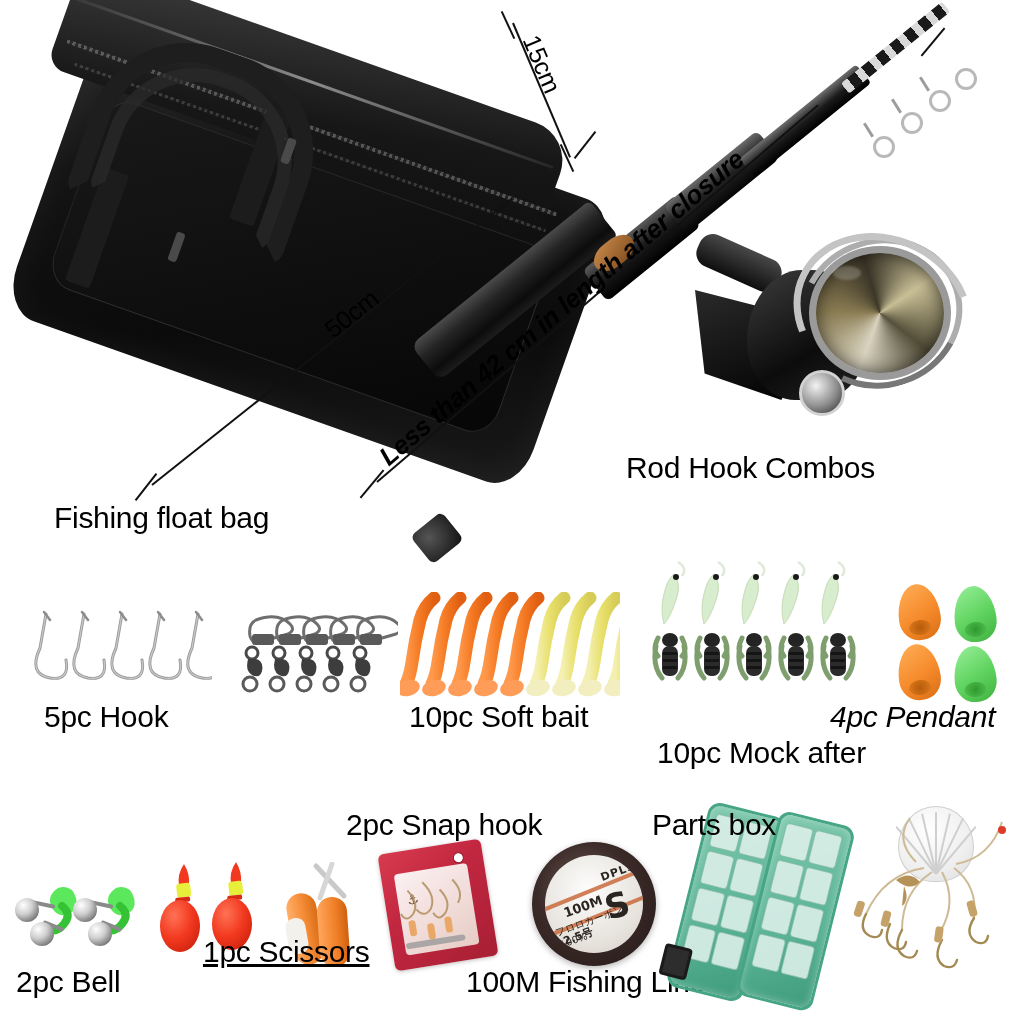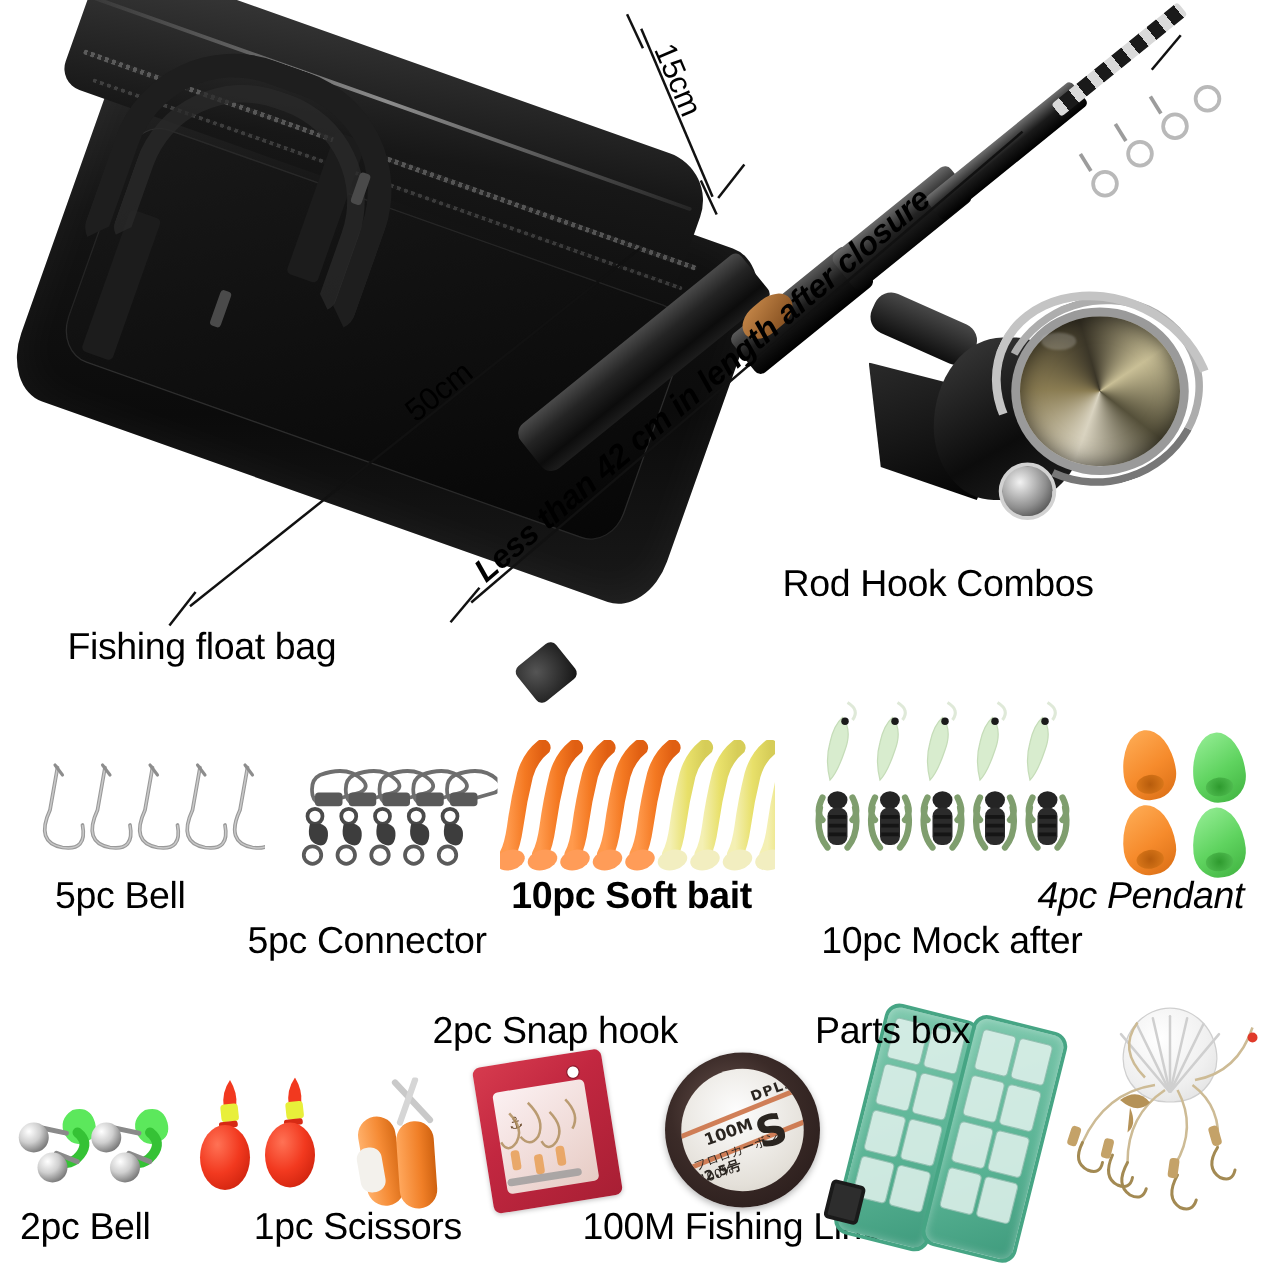--- a/index.html
+++ b/index.html
@@ -302,21 +302,21 @@
       </g>
       <g stroke="#8d8d8d" stroke-width="2.5" stroke-linecap="round">
         <path d="M22 4 l6 8"></path>
           <path d="M60 4 l6 8"></path>
           <path d="M98 4 l6 8"></path>
         <path d="M136 4 l6 8"></path>
           <path d="M174 4 l6 8"></path>
       </g>
     </svg>
   </div>
-  <div class="lbl lbl-lg" style="left:44px;top:702px;">5pc Bell</div>
+  <div class="lbl lbl-lg" style="left:44px;top:702px;">5pc Hook</div>
 
   <div style="position:absolute;left:238px;top:612px;width:160px;height:86px;">
     <svg width="160" height="86" viewBox="0 0 160 86">
       <g>
         <g transform="translate(0,0)">
           <path d="M18 8 q22 -8 34 4 q6 6 -2 10 l-28 8 q-8 2 -10 -6 q-2 -12 6 -16z" fill="none" stroke="#6e6e6e" stroke-width="3"></path>
           <rect x="14" y="22" width="22" height="11" rx="3" fill="#595959"></rect>
           <circle cx="14" cy="41" r="6" fill="none" stroke="#4a4a4a" stroke-width="3"></circle>
           <path d="M10 47 q-3 12 4 16 q8 4 10 -4 q2 -10 -6 -12z" fill="#3d3d3d"></path>
           <circle cx="12" cy="72" r="7" fill="none" stroke="#5a5a5a" stroke-width="3"></circle>
@@ -345,21 +345,20 @@
         <g transform="translate(108,0)">
           <path d="M18 8 q22 -8 34 4 q6 6 -2 10 l-28 8 q-8 2 -10 -6 q-2 -12 6 -16z" fill="none" stroke="#6e6e6e" stroke-width="3"></path>
           <rect x="14" y="22" width="22" height="11" rx="3" fill="#595959"></rect>
           <circle cx="14" cy="41" r="6" fill="none" stroke="#4a4a4a" stroke-width="3"></circle>
           <path d="M10 47 q-3 12 4 16 q8 4 10 -4 q2 -10 -6 -12z" fill="#3d3d3d"></path>
           <circle cx="12" cy="72" r="7" fill="none" stroke="#5a5a5a" stroke-width="3"></circle>
         </g>
       </g>
     </svg>
   </div>
-  <div class="lbl lbl-lg" style="left:198px;top:738px;">5pc Connector</div>
 
   <div style="position:absolute;left:400px;top:592px;width:220px;height:106px;">
     <svg width="220" height="106" viewBox="0 0 220 106">
       <defs>
         <linearGradient id="og" x1="0" y1="0" x2="1" y2="0">
           <stop offset="0" stop-color="#ff9a4d"></stop>
             <stop offset="0.5" stop-color="#f47922"></stop>
             <stop offset="1" stop-color="#e05f12"></stop>
         </linearGradient>
         <linearGradient id="yg" x1="0" y1="0" x2="1" y2="0">
@@ -405,21 +404,21 @@
           <path d="M30 6 q-10 8 -14 22 q-5 20 -8 42 q-2 14 -6 22" fill="none" stroke="url(#yg)" stroke-width="13" stroke-linecap="round"></path>
           <ellipse cx="4" cy="96" rx="12" ry="8" fill="#f2eec0" transform="rotate(-14 4 96)"></ellipse>
         </g>
         <g transform="translate(238,0)">
           <path d="M30 6 q-10 8 -14 22 q-5 20 -8 42 q-2 14 -6 22" fill="none" stroke="url(#yg)" stroke-width="13" stroke-linecap="round"></path>
           <ellipse cx="4" cy="96" rx="12" ry="8" fill="#f2eec0" transform="rotate(-14 4 96)"></ellipse>
         </g>
       </g>
     </svg>
   </div>
-  <div class="lbl lbl-lg" style="left:409px;top:702px;font-weight:bold;">10pc Soft bait</div>
+  <div class="lbl lbl-lg" style="left:409px;top:702px;">10pc Soft bait</div>
 
   <div style="position:absolute;left:652px;top:560px;width:230px;height:142px;">
     <svg width="230" height="142" viewBox="0 0 230 142">
 
       <g>
         <g transform="translate(4,0)">
           <path d="M22 2 q10 6 4 14" fill="none" stroke="#dfe9d8" stroke-width="2.5"></path>
           <path d="M18 14 q8 10 2 26 q-6 18 -12 24 q-4 -16 0 -30 q3 -14 10 -20z" fill="#d8ecce" stroke="#c5dcb8" stroke-width="1"></path>
           <circle cx="20" cy="17" r="3" fill="#1a1a1a"></circle>
         </g>
@@ -579,21 +578,21 @@
             <stop offset="1" stop-color="#d86c17"></stop>
         </linearGradient>
         <linearGradient id="scg2" x1="0" y1="0" x2="1" y2="0">
           <stop offset="0" stop-color="#ffa75c"></stop>
             <stop offset="0.6" stop-color="#f07f27"></stop>
             <stop offset="1" stop-color="#cf6210"></stop>
         </linearGradient>
       </defs>
     </svg>
   </div>
-  <div class="lbl lbl-lg" style="left:203px;top:967px;">1pc Scissors</div>
+  <div class="lbl lbl-lg" style="left:203px;top:937px;text-decoration:underline;">1pc Scissors</div>
 
   <div class="pack" style="left:386px;top:846px;">
     <div class="pack-win"></div>
     <div class="pack-hole"></div>
     <div class="pack-txt">⚓</div>
     <svg width="104" height="118" viewBox="0 0 104 118" style="position:absolute;left:0;top:0;">
       <g stroke="#b08f5e" stroke-width="2" fill="none" opacity=".85">
         <path d="M24 40 q10 14 2 24 q-8 8 -12 -2"></path>
         <path d="M40 34 q12 16 4 28 q-8 8 -14 -2"></path>
         <path d="M56 44 q10 14 2 24 q-8 8 -12 -2"></path>

